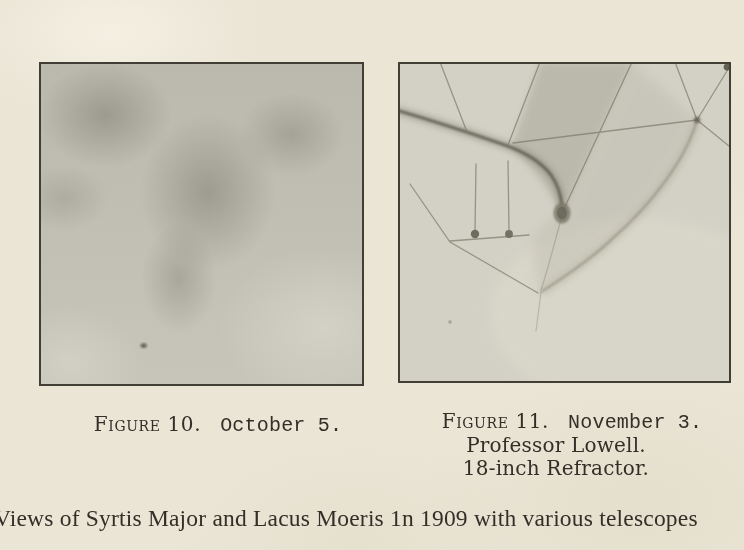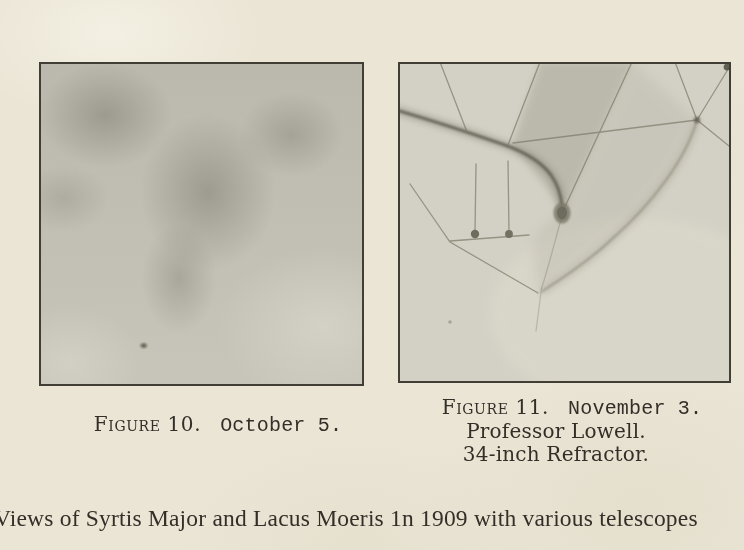--- a/index.html
+++ b/index.html
@@ -46,21 +46,21 @@
     background-color:#d3d1c5;
   }
   .drawing svg{position:absolute;left:0;top:0;width:100%;height:100%;}
   
   .caption{
     position:absolute;text-align:center;
     font-size:20px;line-height:22.4px;white-space:nowrap;
     letter-spacing:.2px;
   }
   .caption-left{left:37px;top:413px;width:330px;}
-  .caption-right{left:378px;top:396px;width:356px;}
+  .caption-right{left:378px;top:410px;width:356px;}
   .figlabel{font-variant:small-caps;letter-spacing:.6px;margin-left:32px;}
   .captitle{margin-left:19px;font-family:Liberation Mono, monospace;}
   .bottom-line{
     position:absolute;left:-6px;top:503px;width:780px;
     font-family:"Liberation Serif",serif;
     font-size:23.5px;line-height:30px;white-space:nowrap;letter-spacing:.2px;
   }
 </style>
 </head>
 <body>
@@ -121,18 +121,18 @@
     </svg>
   </div>
 
   <div class="caption caption-left">
     <div><span class="figlabel">Figure 10.</span><span class="captitle">October 5.</span></div>
   </div>
 
   <div class="caption caption-right">
     <div><span class="figlabel">Figure 11.</span><span class="captitle">November 3.</span></div>
     <div>Professor Lowell.</div>
-    <div>34-inch Refractor.</div>
+    <div>18-inch Refractor.</div>
   </div>
 
   <div class="bottom-line">Views of Syrtis Major and Lacus Moeris 1n 1909 with various telescopes</div>
 
 </div>
 
 </body></html>

